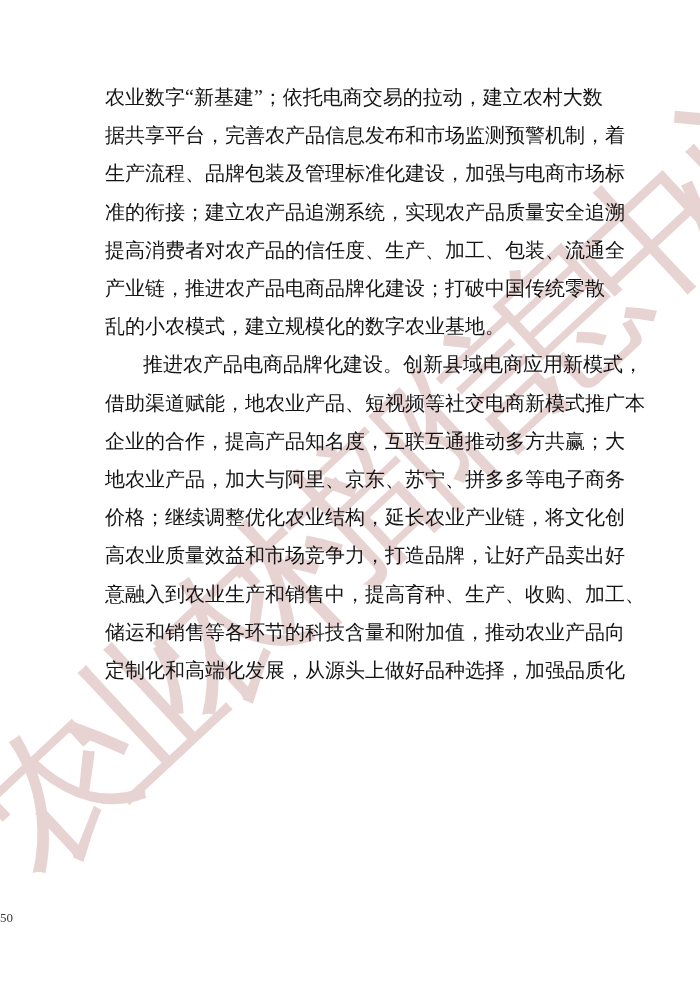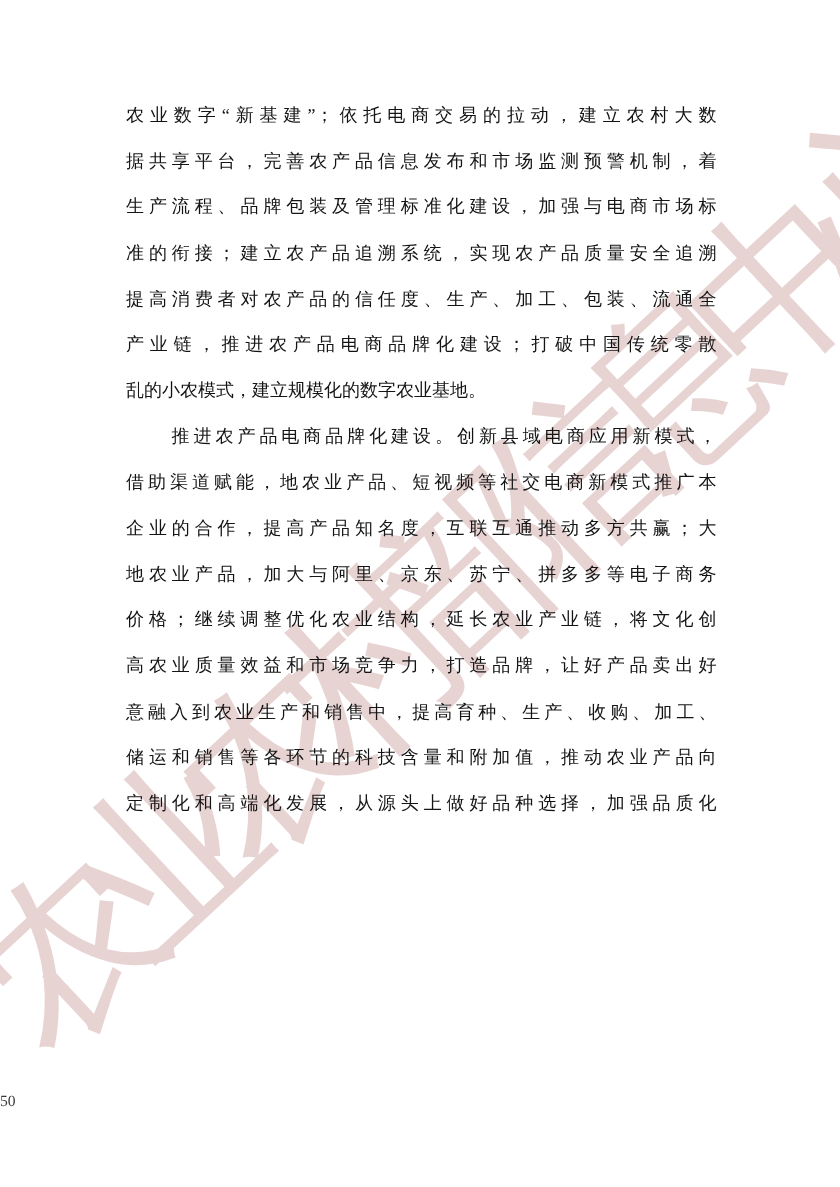--- a/index.html
+++ b/index.html
@@ -35,21 +35,21 @@
   }
   .content {
     position: absolute;
     left: 105px;
     top: 78px;
     width: 492px;
     z-index: 2;
     color: #141414;
   }
   .line {
-    font-size: 15px;
+    font-size: 20px;
     line-height: 38.2px;
     white-space: nowrap;
     text-align: justify;
     text-align-last: justify;
     letter-spacing: 0;
   }
   .line.para-end {
     text-align-last: left;
   }
   .line.indent {

